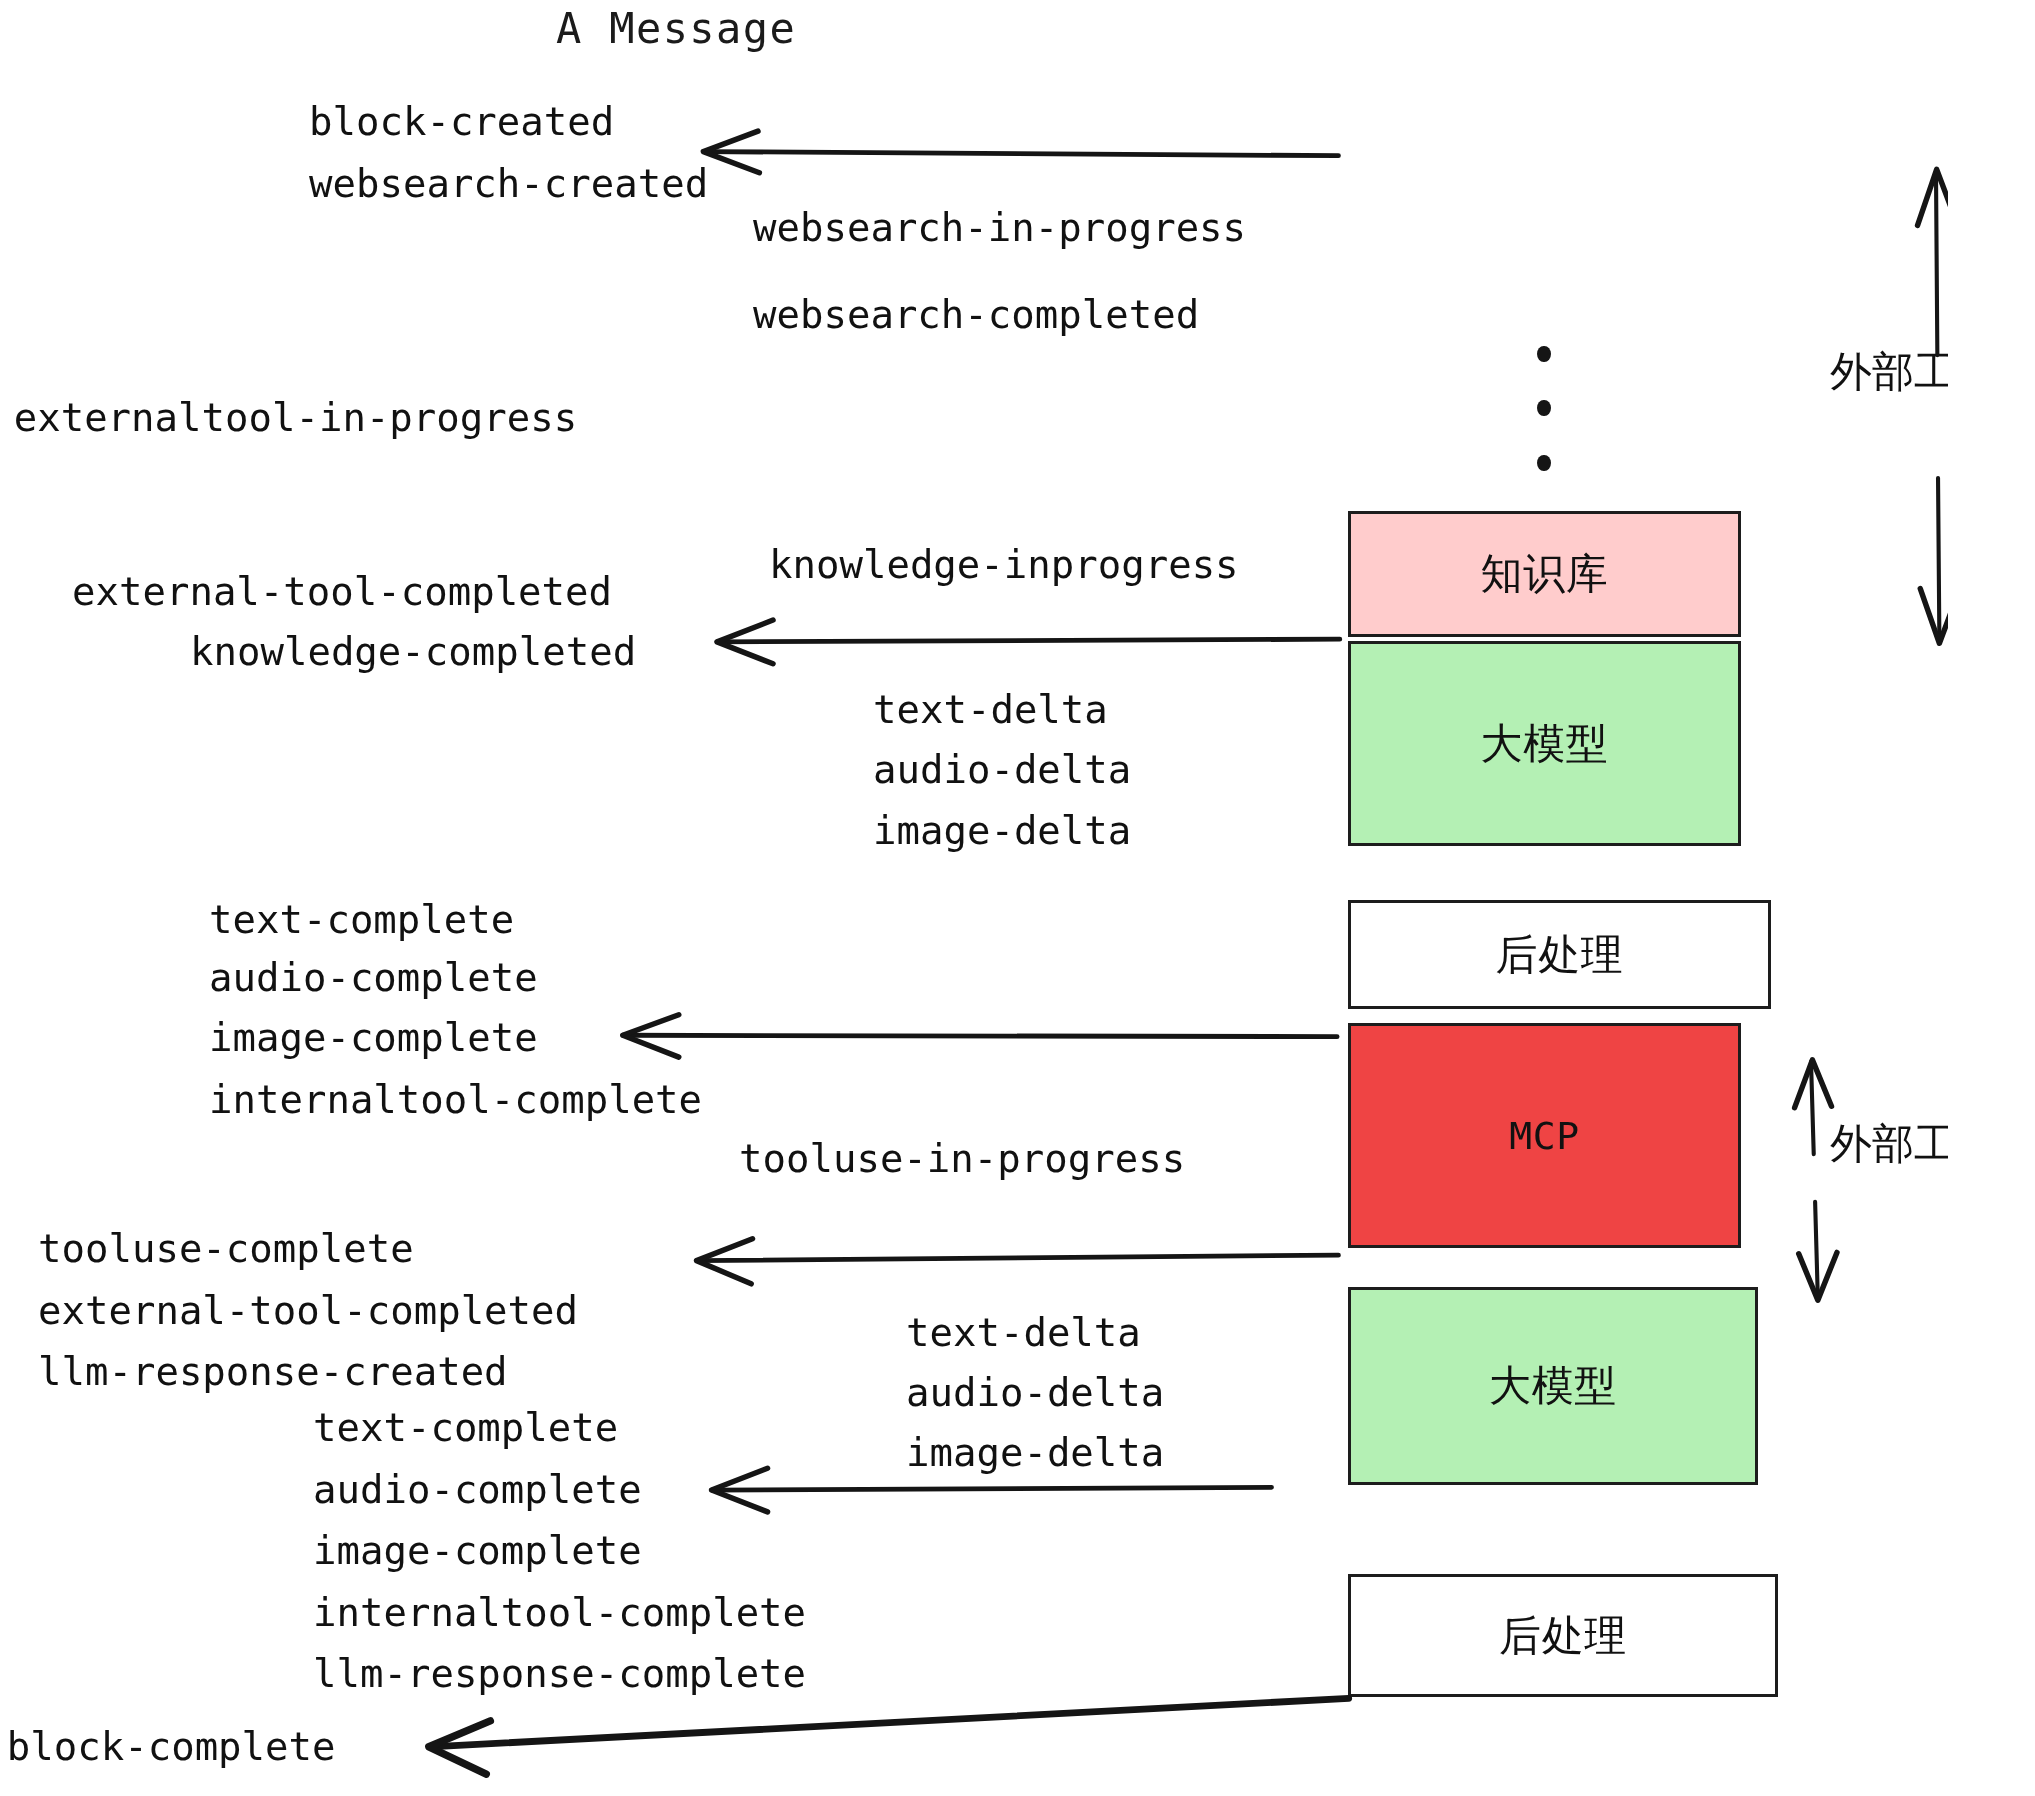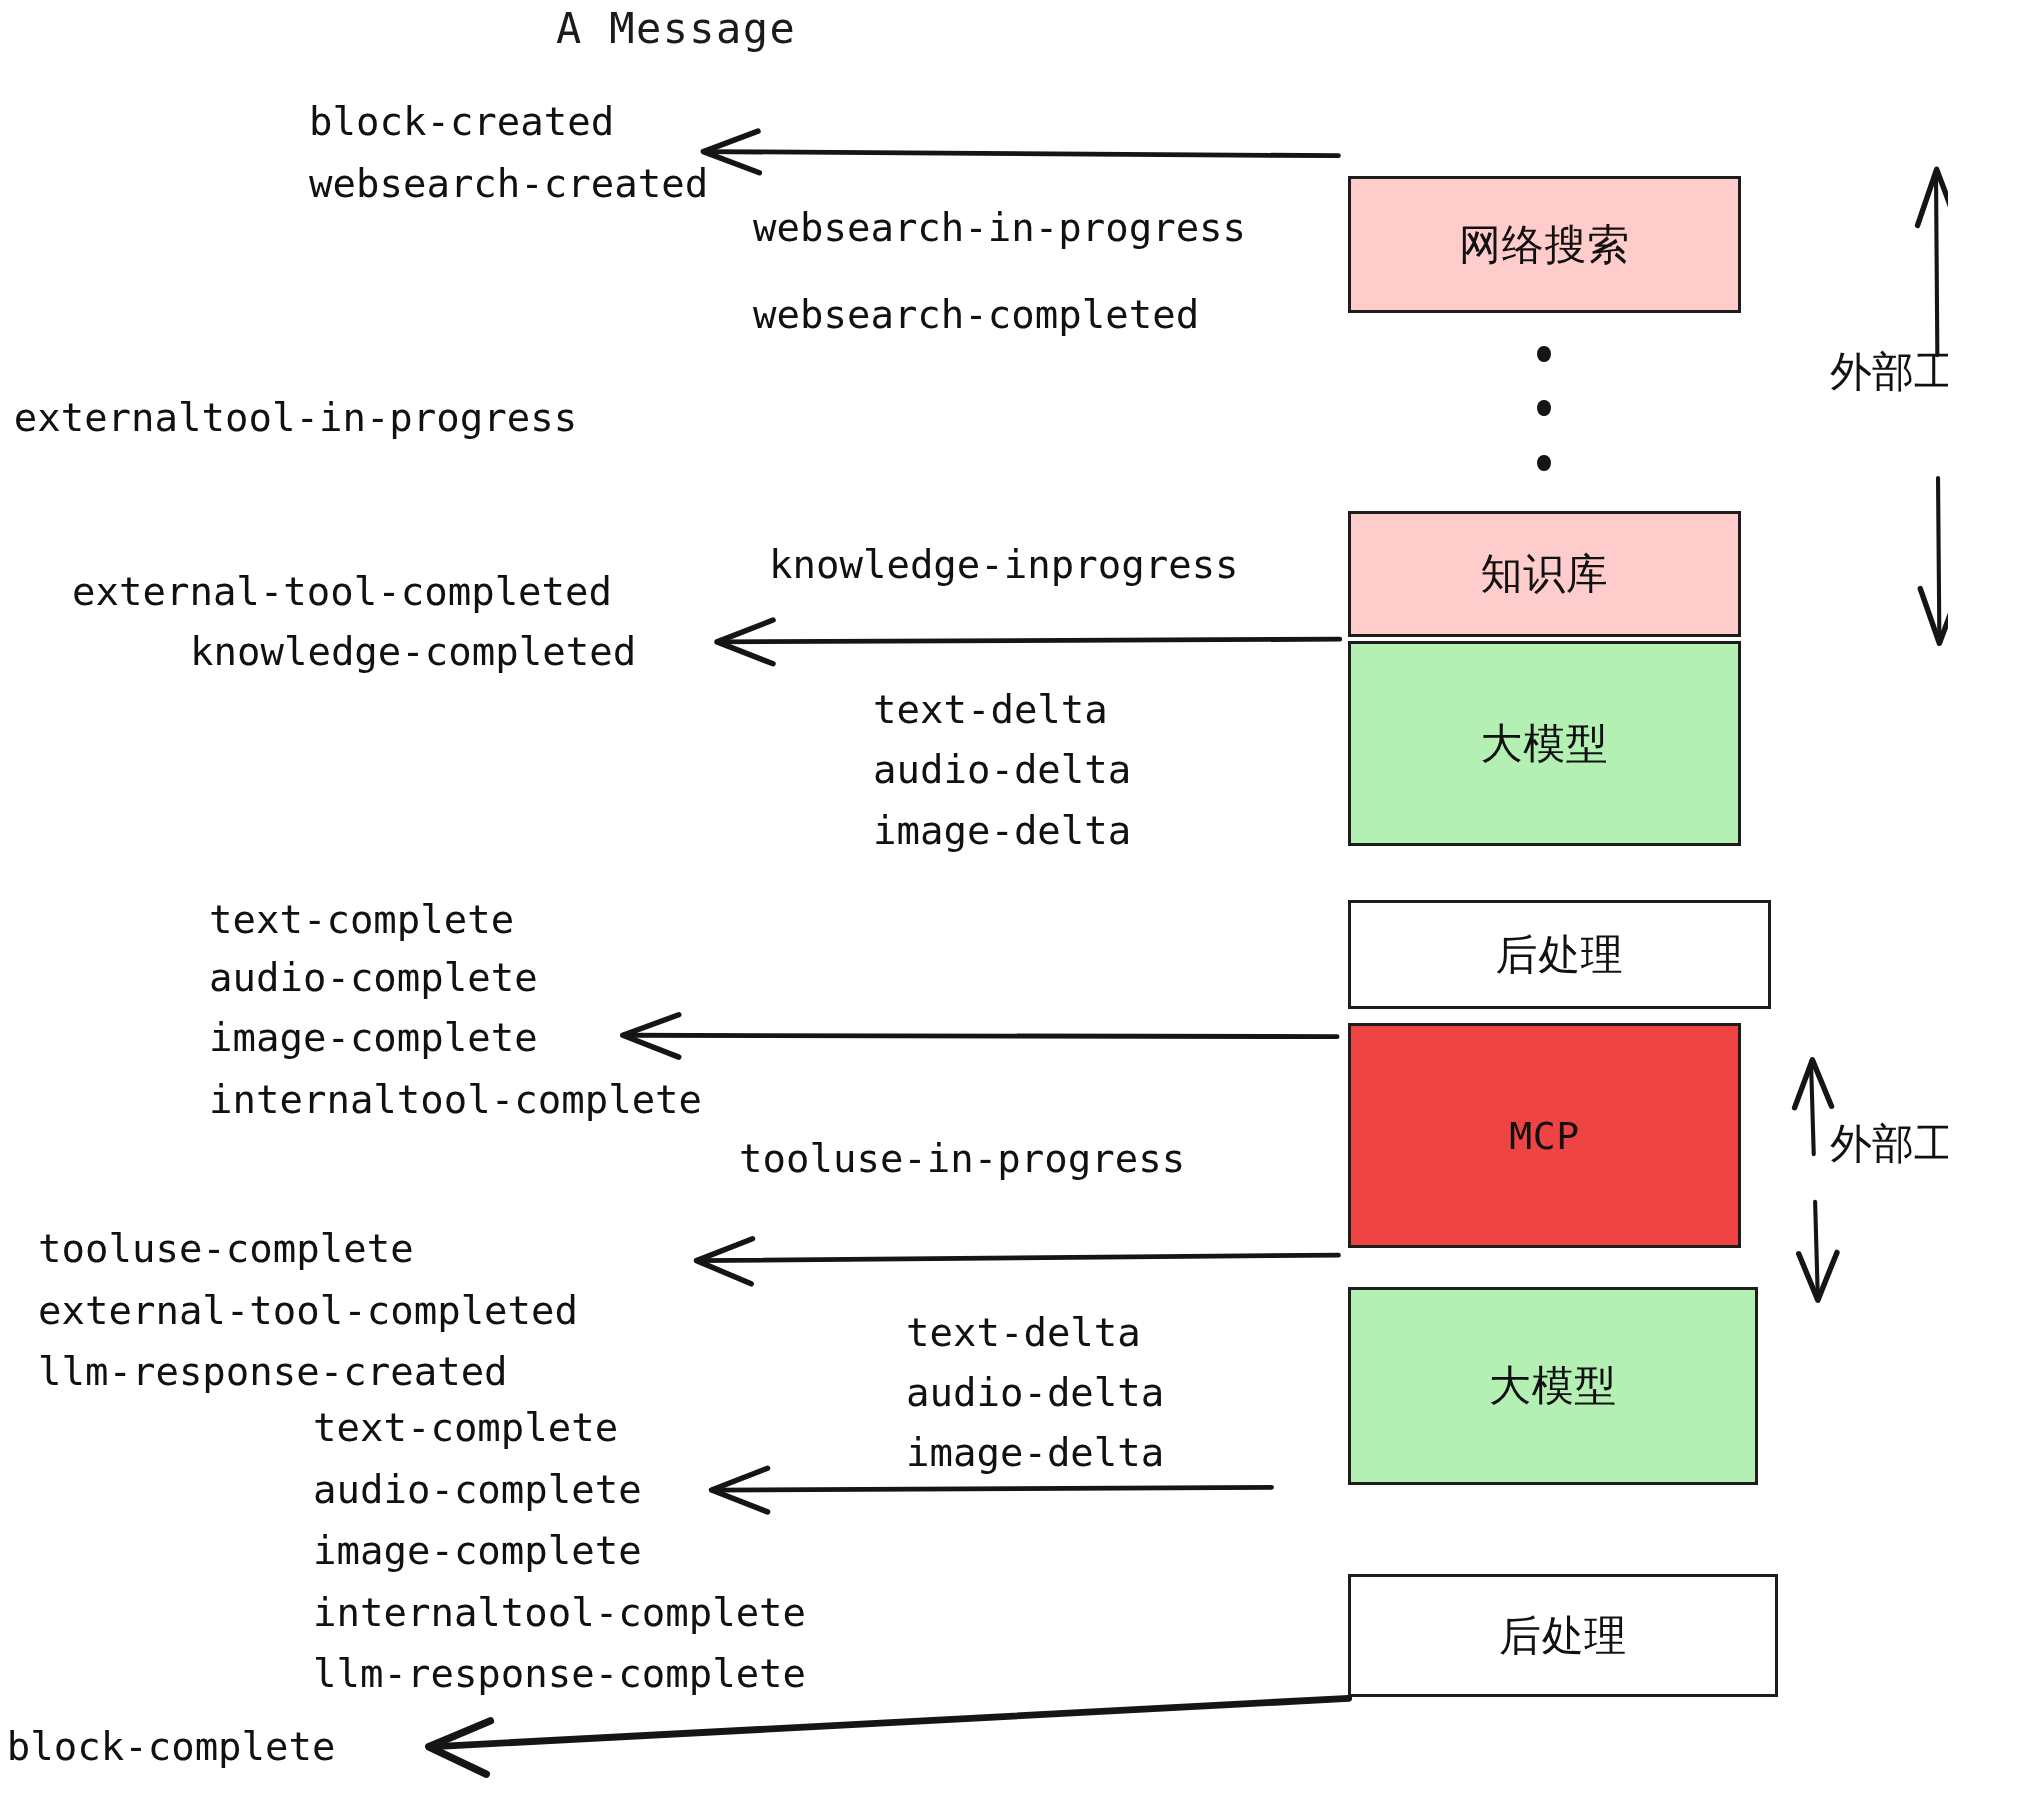--- a/index.html
+++ b/index.html
@@ -79,23 +79,20 @@
     background: #151515;
   }
 </style>
 </head>
 <body>
 
 <div id="stage">
 
   <div id="title">A Message</div>
 
-  <div class="node pink" style="left:1348px; top:176px;  width:393px; height:137px;">
-    <span>网络搜索</span>
-  </div>
 
   <div class="node pink" style="left:1348px; top:511px;  width:393px; height:126px;">
     <span>知识库</span>
   </div>
 
   <div class="node green" style="left:1348px; top:641px;  width:393px; height:205px;">
     <span>大模型</span>
   </div>
 
   <div class="node white" style="left:1348px; top:900px; width:423px; height:109px;">

